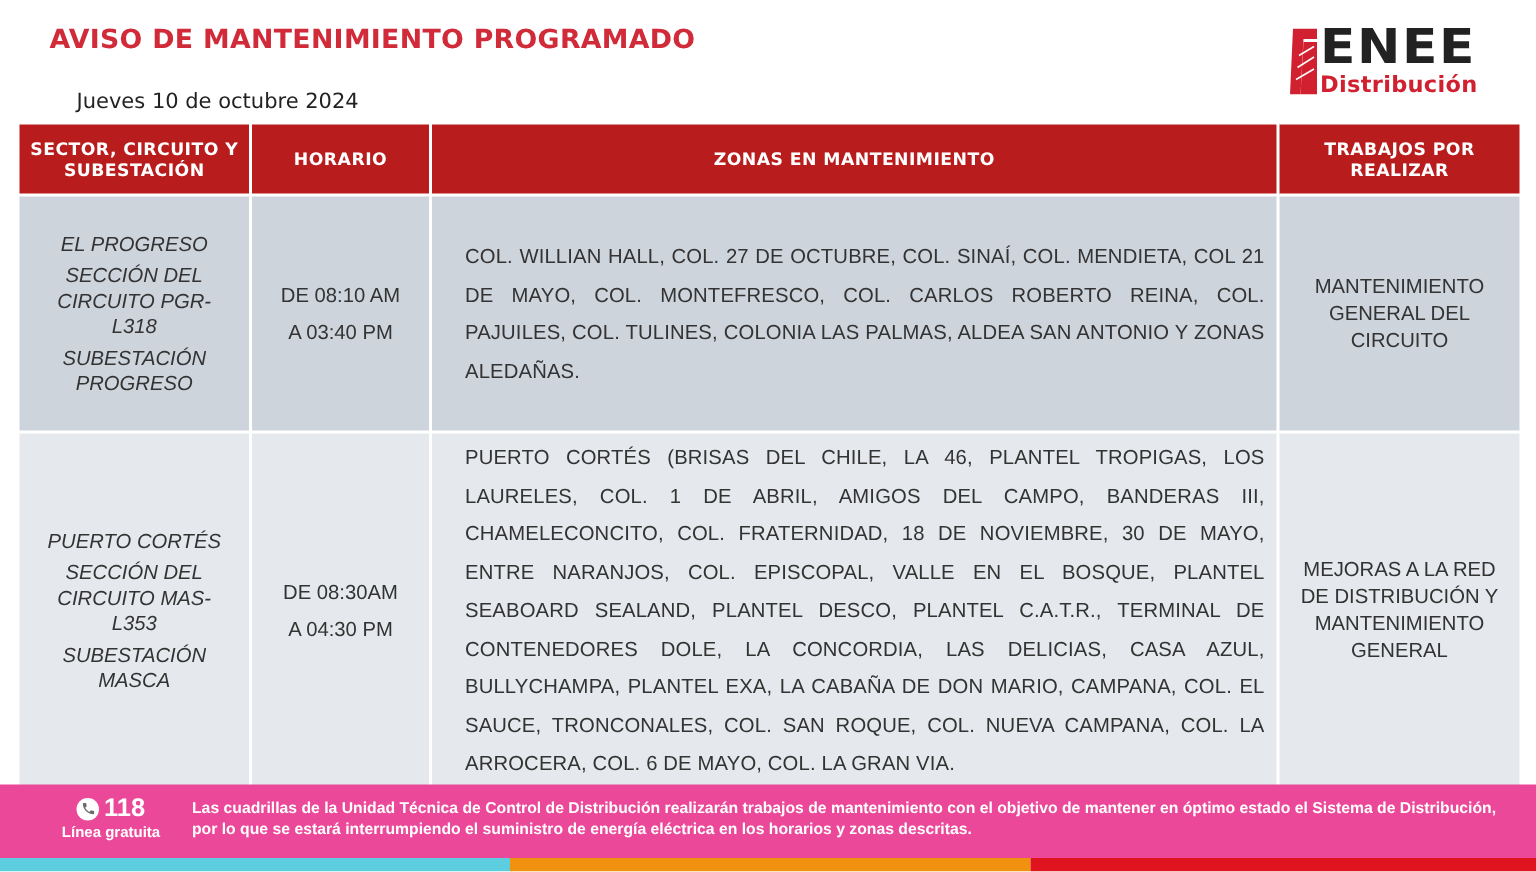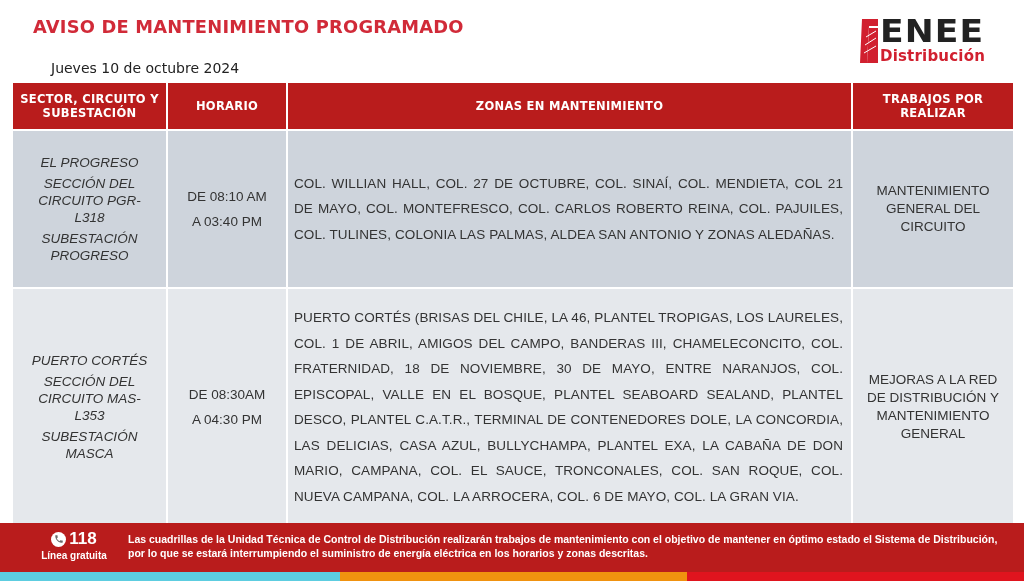--- a/index.html
+++ b/index.html
@@ -18,25 +18,25 @@
 
     table.sched { position: absolute; left: 11px; top: 81px; width: 1002px; border-collapse: collapse; table-layout: fixed; }
     table.sched th, table.sched td { border: 2px solid #ffffff; text-align: center; vertical-align: middle; }
     table.sched th { background: #b91c1c; color: #ffffff; font-weight: bold; font-size: 11.5px; height: 48px; line-height: 14px; letter-spacing: 0.3px; font-family: "DejaVu Sans", sans-serif; }
     table.sched tr.row1 td { background: #ced4dc; height: 158px; }
     table.sched tr.row2 td { background: #e5e8ec; height: 238px; }
     td .cell-text { font-size: 13.5px; color: #333; line-height: 17px; }
     td.sector .block { margin: 0 4px; font-style: italic; }
     td.sector .block + .block { margin-top: 4px; }
     td.horario .cell-text { line-height: 25px; }
-    td.zonas { text-align: justify !important; padding: 0 8px 0 6px; }
+    td.zonas { text-align: justify !important; padding: 0 8px 0 22px; }
     td.zonas .cell-text { font-size: 13.5px; line-height: 25.5px; text-align: justify; letter-spacing: 0.1px; }
     td.trabajos .cell-text { line-height: 18px; }
 
-    .footer { position: absolute; left: 0; top: 523px; width: 1024px; height: 49px; background: #b91c1c; text-decoration: underline; }
+    .footer { position: absolute; left: 0; top: 523px; width: 1024px; height: 49px; background: #ec4899; text-decoration: underline; }
     .phone { position: absolute; left: 40px; top: 6px; width: 68px; text-align: center; color: #fff; }
     .phone-num { font-size: 17px; font-weight: bold; display: inline-flex; align-items: center; gap: 3px; }
     .phone-icon { width: 15px; height: 15px; border-radius: 50%; background: #fff; display: inline-flex; align-items: center; justify-content: center; }
     .phone-label { font-size: 10px; font-weight: bold; margin-top: 1px; }
     .footer-text { position: absolute; left: 128px; top: 9px; width: 880px; font-size: 10.5px; font-weight: bold; color: #ffffff; line-height: 14px; }
 
     .stripes { position: absolute; left: 0; top: 572px; width: 1024px; height: 9px; display: flex; }
     .stripe { height: 100%; }
   </style>
 </head>

